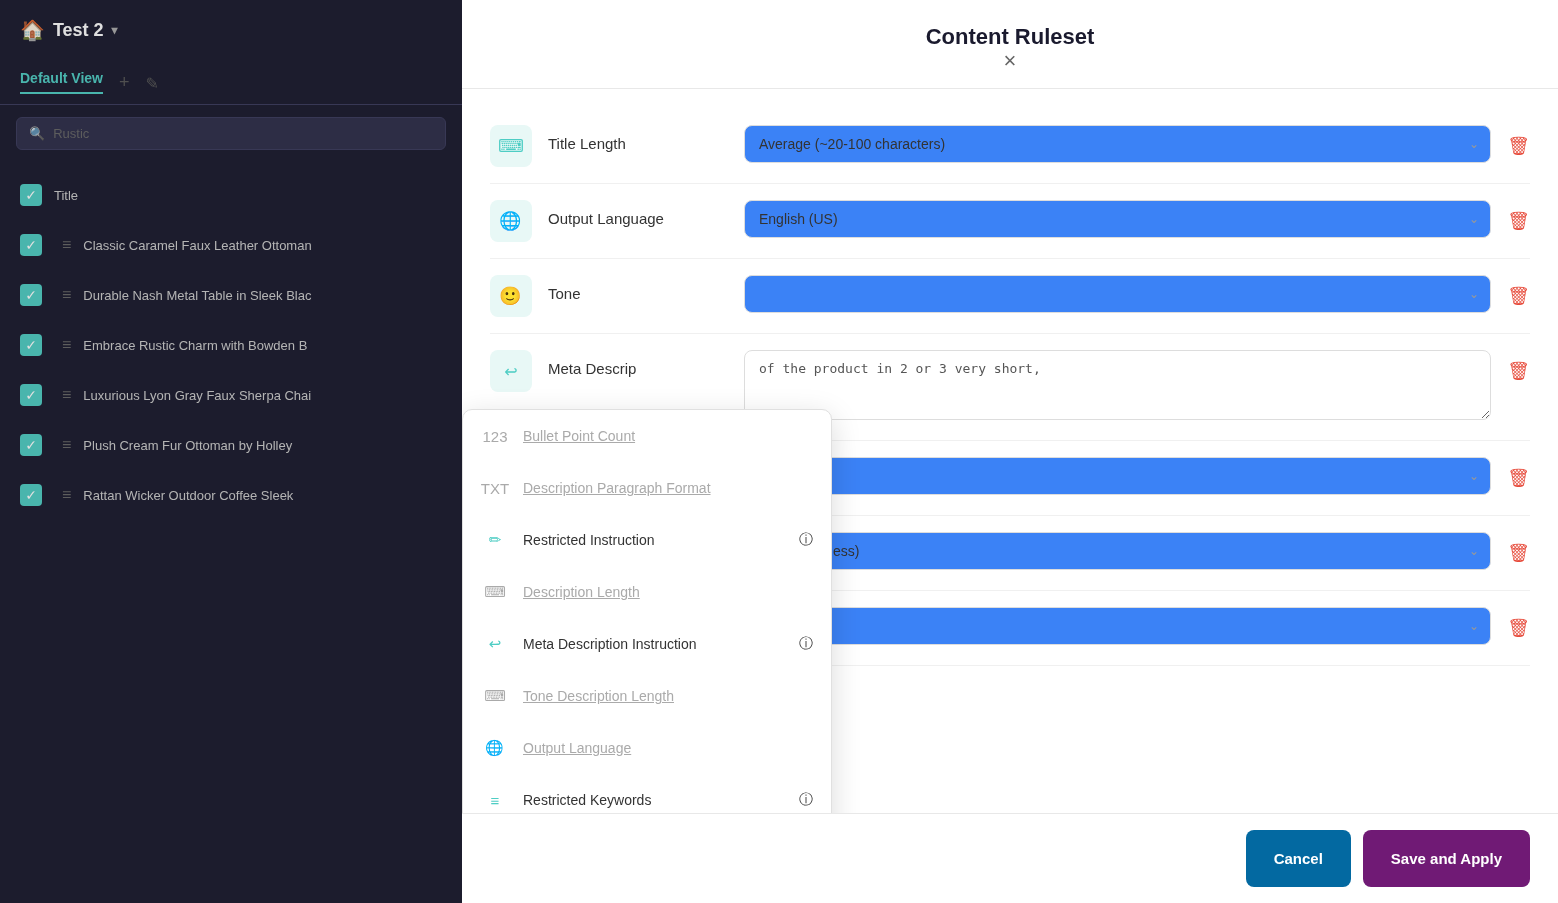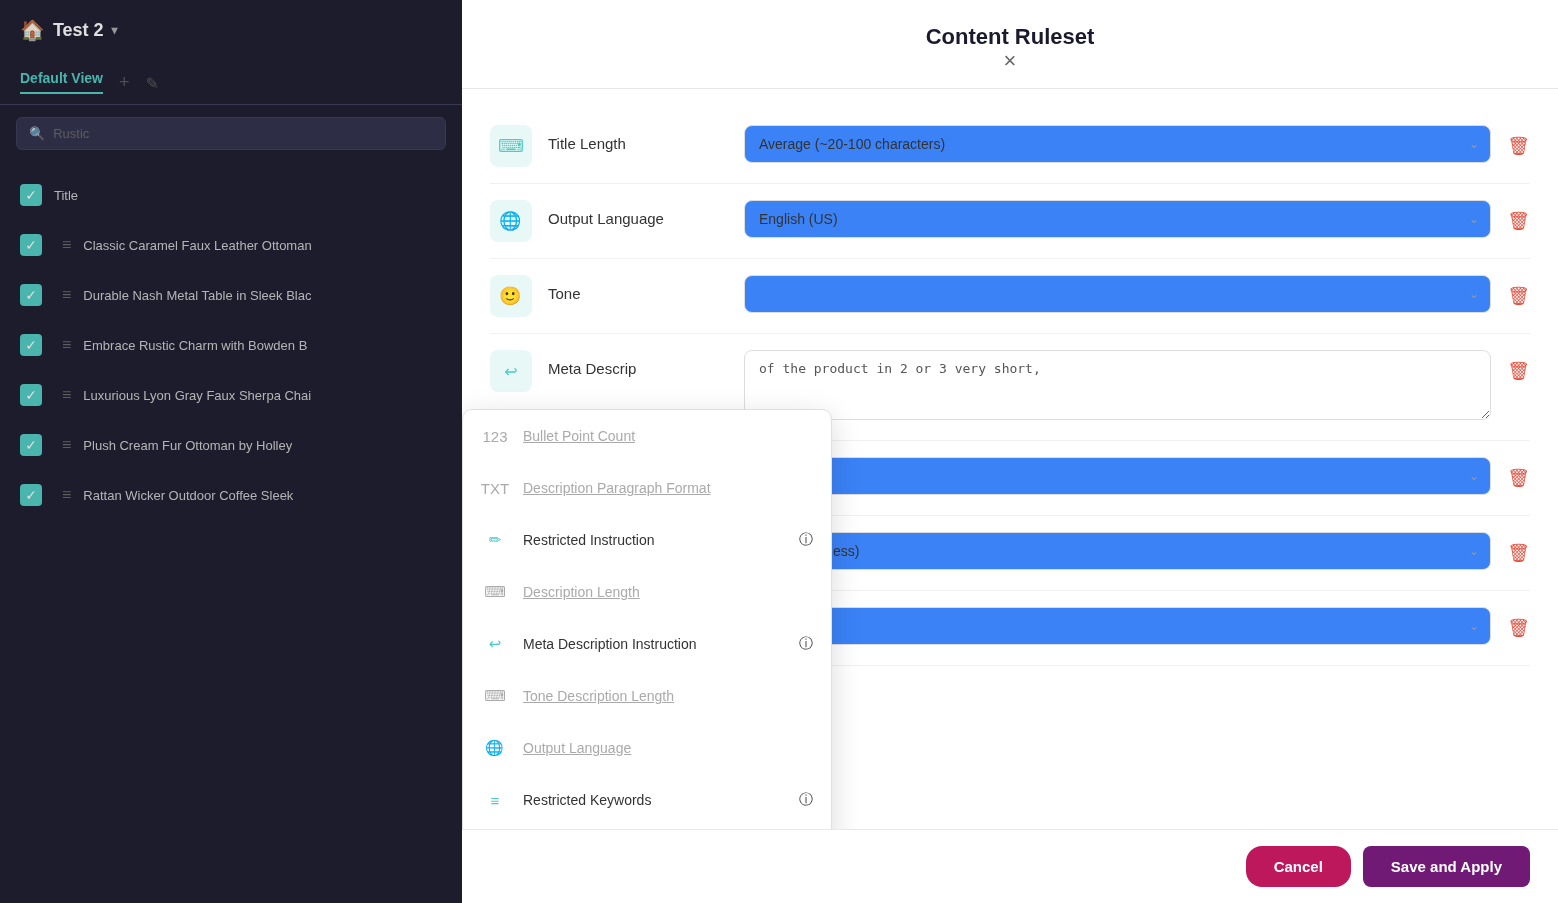--- a/index.html
+++ b/index.html
@@ -286,25 +286,25 @@
     
     .dialog-footer {
       padding: 16px 28px;
       display: flex;
       justify-content: flex-end;
       gap: 12px;
       border-top: 1px solid #e8e8e8;
     }
 
     .cancel-btn {
-      background: #be185d;
+      background: #0369a1;
       color: white;
       border: none;
-      border-radius: 16px;
-      padding: 12px 28px;
+      border-radius: 8px;
+      padding: 20px 28px;
       font-size: 15px;
       font-weight: 600;
       cursor: pointer;
     }
 
     .save-btn {
       background: #701a75;
       color: white;
       border: none;
       border-radius: 8px;

